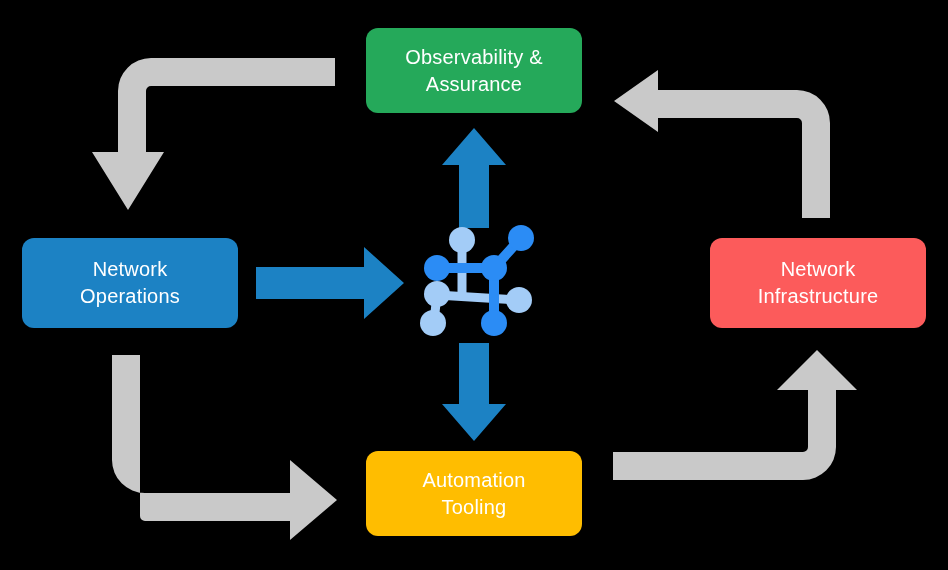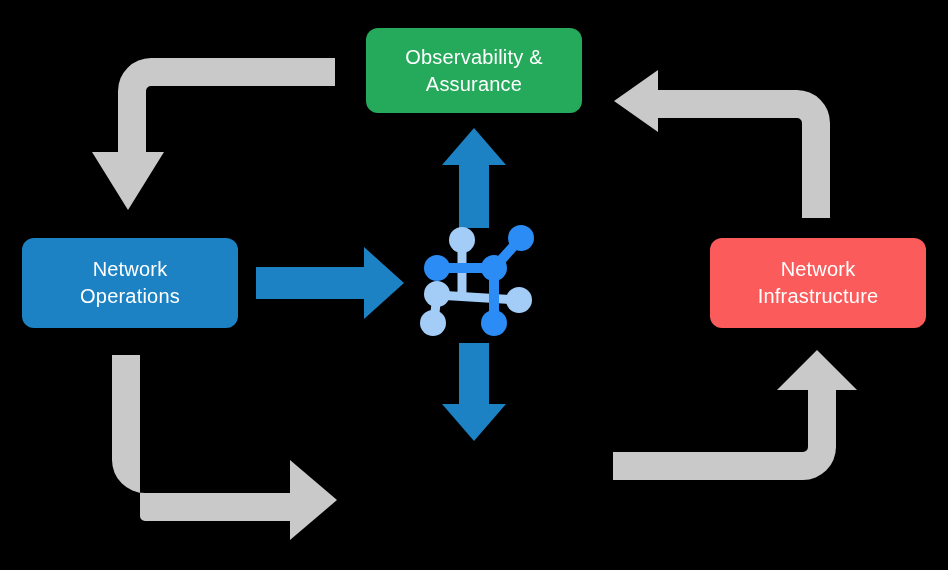--- a/index.html
+++ b/index.html
@@ -124,14 +124,16 @@
 
   <div class="node-box" id="box-observability">Observability &amp;
 Assurance</div>
 
   <div class="node-box" id="box-operations">Network
 Operations</div>
 
   <div class="node-box" id="box-infrastructure">Network
 Infrastructure</div>
 
+  <div class="node-box" id="box-automation">Automation
+Tooling</div>
 
 </div>
 
 </body></html>

